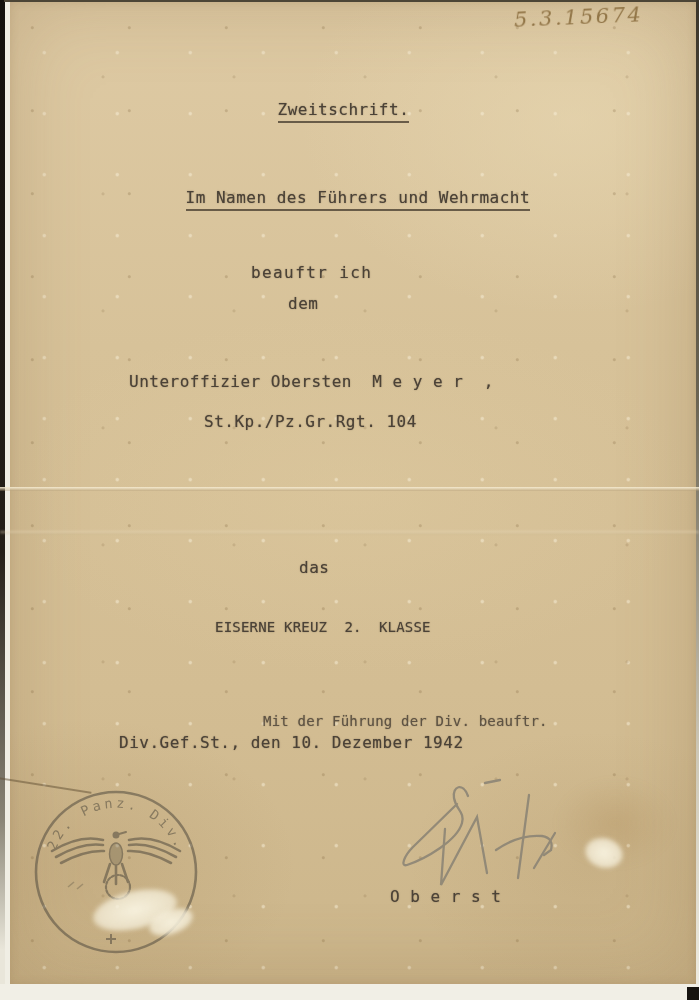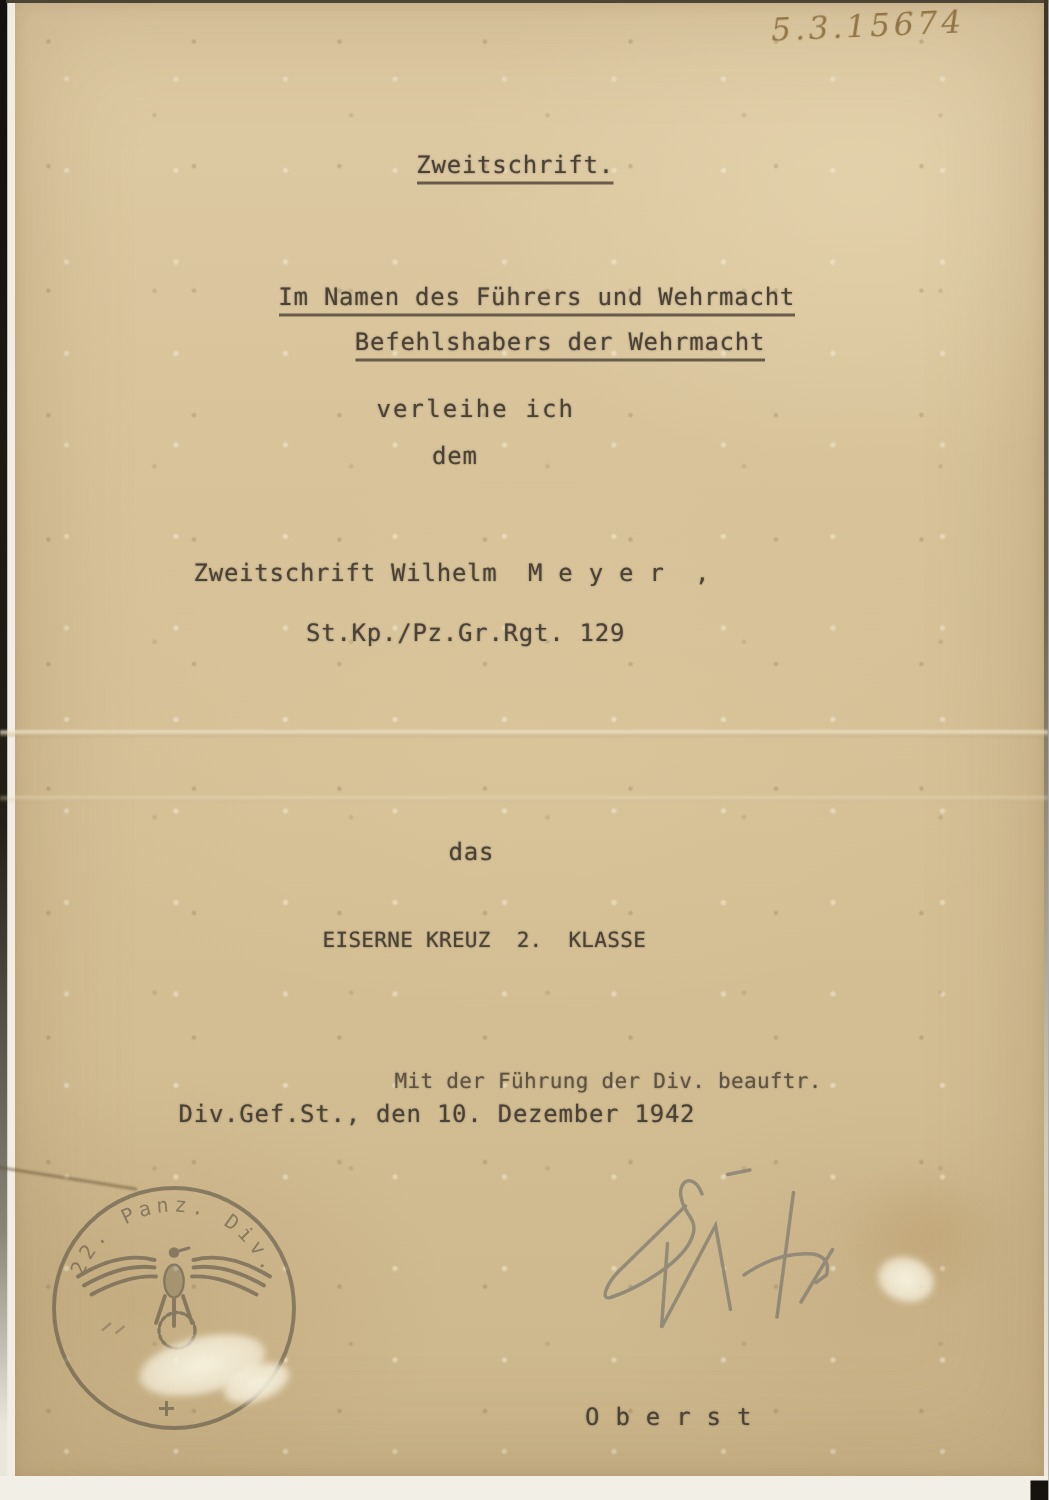--- a/index.html
+++ b/index.html
@@ -91,40 +91,38 @@
   <div class="crease-corner"></div>
 
   <div class="handnum">5.3.15674</div>
 
   <div class="line" style="left:237px;top:83px;">
     <span class="u">Zweitschrift.</span></div>
 
   <div class="line" style="left:145px;top:171px;">
     <span class="u">Im Namen des Führers und Wehrmacht</span></div>
 
-  <div class="line" style="left:196px;top:201px;">
-    <span class="u">Befehlshabers der Wehrmacht</span></div>
 
-  <div class="line" style="left:251px;top:264px;letter-spacing:1.4px;">verleihe ich</div>
+  <div class="line" style="left:251px;top:264px;letter-spacing:1.4px;">beauftr ich</div>
 
   <div class="line" style="left:288px;top:295px;">dem</div>
 
-  <div class="line" style="left:129px;top:373px;">Zweitschrift Wilhelm  M e y e r  ,</div>
+  <div class="line" style="left:129px;top:373px;">Unteroffizier Obersten  M e y e r  ,</div>
 
-  <div class="line" style="left:204px;top:413px;">St.Kp./Pz.Gr.Rgt. 129</div>
+  <div class="line" style="left:204px;top:413px;">St.Kp./Pz.Gr.Rgt. 104</div>
 
   <div class="line" style="left:299px;top:559px;">das</div>
 
   <div class="line sm" style="left:215px;top:620px;">EISERNE KREUZ  2.  KLASSE</div>
 
   <div class="line" style="left:119px;top:708px;margin-top:26px;">Div.Gef.St., den 10. Dezember 1942</div>
 
   <div class="line sm faded" style="left:263px;top:714px;text-align:center;">Mit der Führung der Div. beauftr.</div>
 
-  <div class="line" style="left:390px;top:888px;margin-top:48px;">O b e r s t</div>
+  <div class="line" style="left:390px;top:888px;">O b e r s t</div>
 
   <div class="stampbox">
     <svg class="stamp-svg" width="174" height="172" viewBox="0 0 174 172" xmlns="http://www.w3.org/2000/svg" xmlns:xlink="http://www.w3.org/1999/xlink">
       <defs>
         <path id="arcTop" d="M 27,60 A 64,64 0 0 1 145,60" fill="none"></path>
       </defs>
       <g stroke="#5a5344" fill="none" opacity=".72">
         <circle cx="86" cy="85" r="80" stroke-width="2.6"></circle>
         <text font-family="DejaVu Sans Mono, monospace" font-size="13.5" letter-spacing="3.2" fill="#5a5344" stroke="none" text-anchor="middle">
           <textPath href="#arcTop" xlink:href="#arcTop" startOffset="50%">22. Panz. Div.</textPath>

